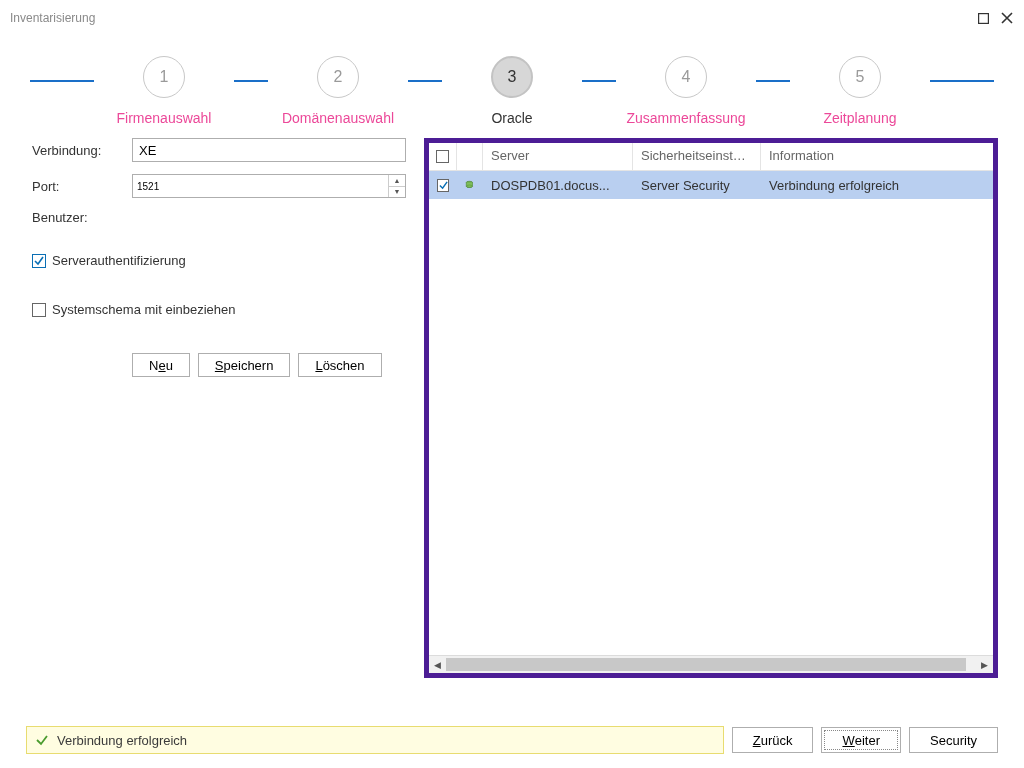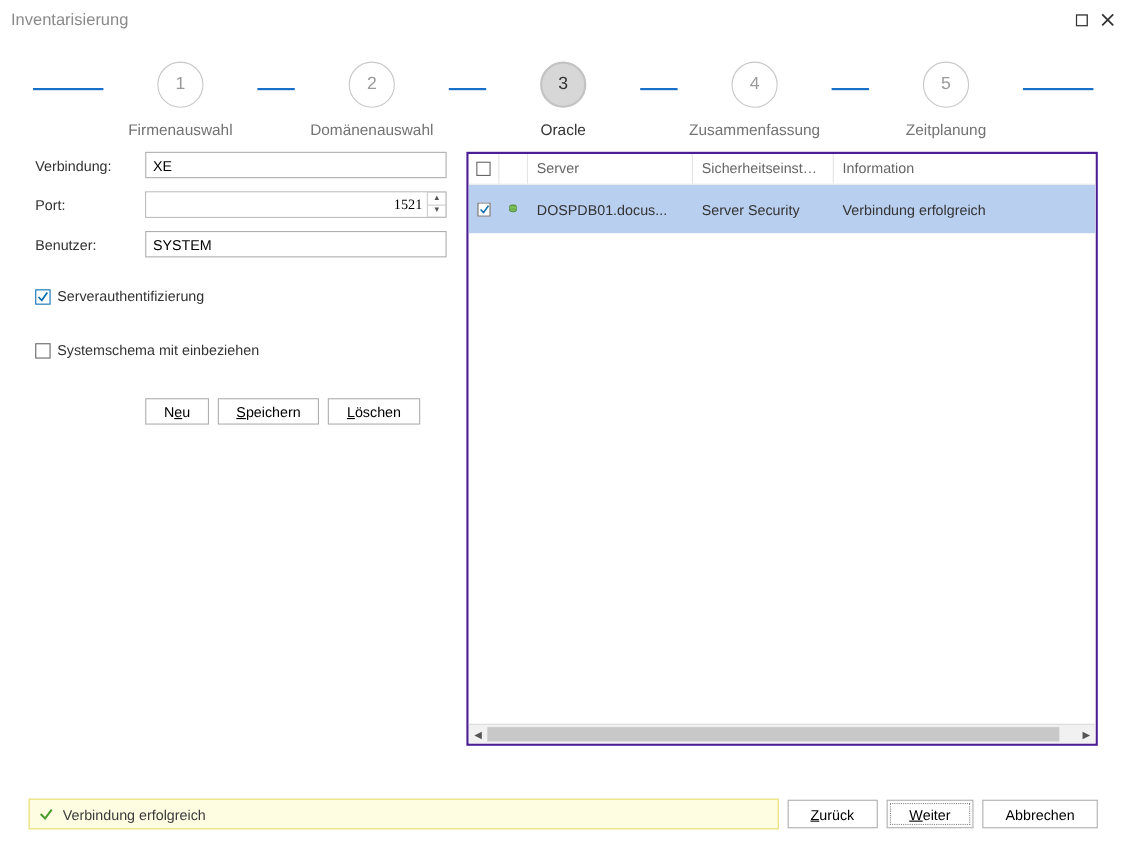--- a/index.html
+++ b/index.html
@@ -1,57 +1,57 @@
 <!DOCTYPE html>
 <html><head>
 <meta charset="utf-8">
 <style>
   html,body{margin:0;padding:0;width:1024px;height:768px;font-family:"Segoe UI",Tahoma,sans-serif;font-size:13px;color:#333;background:#fff;overflow:hidden}
   .titlebar{display:flex;align-items:center;justify-content:space-between;padding:6px 10px 2px 10px;height:24px}
-  .titlebar .title{color:#8a8a8a;font-size:15px}
+  .titlebar .title{color:#8a8a8a;font-size:12px}
   .tb-btns{display:flex;gap:10px;align-items:center}
   .tb-btn{width:14px;height:14px;display:flex;align-items:center;justify-content:center;cursor:pointer}
   .tb-btn svg{display:block}
   .wizard{position:relative;margin:24px 30px 10px 30px;height:68px}
   .wline{position:absolute;top:24px;left:0;right:0;height:2px;background:#1a6fc8}
   .steps{position:relative;display:flex;justify-content:space-between;padding:0 64px}
   .step{display:flex;flex-direction:column;align-items:center;width:140px;background:#fff}
   .circle{width:42px;height:42px;border-radius:50%;border:1px solid #c8c8c8;background:#fff;color:#9a9a9a;display:flex;align-items:center;justify-content:center;font-size:16px;box-sizing:border-box}
   .step.active .circle{background:#d7d7d7;color:#333;border:2px solid #c3c3c3;box-shadow:0 0 0 4px #fff}
-  .slabel{margin-top:12px;font-size:14px;color:#737373}
+  .slabel{margin-top:12px;font-size:14px;color:#ec4899}
   .step.active .slabel{color:#333}
   .body{display:flex;padding:4px 26px 0 26px;gap:18px;height:540px}
   .left{width:380px;display:flex;flex-direction:column}
   .chkrow{display:flex;align-items:center;gap:6px;margin:0 0 18px 0}
   .chk{width:14px;height:14px;border:1px solid #0a6fb5;background:#fff;display:flex;align-items:center;justify-content:center;cursor:pointer;box-sizing:border-box}
   .chk.plain{border-color:#666}
   .chk.checked svg{display:block}
   .chk svg{display:none}
   .field{display:flex;align-items:center;margin-bottom:12px;padding-left:6px}
   .flabel{width:100px}
   .finput{flex:1;height:24px;border:1px solid #aeaeae;padding:0 6px;font-family:inherit;font-size:13px;box-sizing:border-box}
   .portwrap{flex:1;display:flex;height:24px;border:1px solid #aeaeae;box-sizing:border-box}
-  .portwrap input{flex:1;border:none;text-align:right;padding:0 4px;font-family:Liberation Serif, serif;font-size:13px;outline:none}
+  .portwrap input{flex:1;border:none;padding:0 4px;font-family:Liberation Sans, sans-serif;font-size:10px;outline:none}
   .spin{width:16px;display:flex;flex-direction:column;border-left:1px solid #ccc}
   .spin div{flex:1;display:flex;align-items:center;justify-content:center;font-size:7px;color:#555;cursor:pointer;line-height:1}
   .spin div:first-child{border-bottom:1px solid #ccc}
   .btnrow{display:flex;gap:8px;padding-left:106px;margin-top:18px}
   .btn{height:24px;border:1px solid #aeaeae;background:#fff;padding:0 16px;font-family:inherit;font-size:13px;cursor:pointer;display:flex;align-items:center}
   .btn .accel{text-decoration:underline}
   .right{flex:1;display:flex;flex-direction:column;border:0}
-  .grid{flex:1;border:2px solid #4c1d95;display:flex;flex-direction:column;overflow:hidden}
+  .grid{flex:1;border:5px solid #4c1d95;display:flex;flex-direction:column;overflow:hidden}
   .grid-head{display:flex;height:27px;background:#fff;border-bottom:1px solid #e4e4e4}
   .gh{padding:5px 8px;color:#666;border-right:1px solid #e4e4e4;box-sizing:border-box;overflow:hidden;white-space:nowrap;text-overflow:ellipsis}
   .col-chk{width:28px;display:flex;align-items:center;justify-content:center;padding:0}
   .col-icon{width:26px}
   .col-srv{width:150px}
   .col-sec{width:128px}
   .col-info{flex:1;border-right:none}
   .grid-body{flex:1;overflow:auto;background:#fff}
-  .grow{display:flex;height:44px;align-items:center}
+  .grow{display:flex;height:28px;align-items:center}
   .grow.sel{background:#b9cff0}
   .gc{padding:0 8px;box-sizing:border-box;overflow:hidden;white-space:nowrap;text-overflow:ellipsis}
   .hscroll{height:17px;background:#f1f1f1;border-top:1px solid #dcdcdc;display:flex;align-items:center}
   .hs-btn{width:17px;height:17px;display:flex;align-items:center;justify-content:center;color:#555;font-size:9px;cursor:pointer}
   .hs-track{flex:1;height:100%;position:relative}
   .hs-thumb{position:absolute;left:0;top:2px;height:13px;width:520px;background:#c8c8c8}
   .footer{position:absolute;left:26px;right:26px;bottom:14px;display:flex;align-items:center;gap:8px}
   .status{flex:1;height:26px;border:1px solid #e8dc70;background:#fffde1;display:flex;align-items:center;gap:8px;padding:0 8px;color:#3b3b3b}
   .fbtn{height:26px;border:1px solid #aeaeae;background:#fff;padding:0 20px;font-family:inherit;font-size:13px;cursor:pointer;display:flex;align-items:center}
   .fbtn.primary{outline:1px dotted #888;outline-offset:-4px}
@@ -115,21 +115,20 @@
       <div class="portwrap">
         <input value="1521" style="">
         <div class="spin">
           <div>▲</div>
           <div>▼</div>
         </div>
       </div>
     </div>
     <div class="field">
       <div class="flabel">Benutzer:</div>
-      <input class="finput" value="SYSTEM" style="">
     </div>
 
     <div class="chkrow" style="margin-top:16px;padding-left:6px">
       <div class="chk checked">
         <svg width="10" height="10" viewBox="0 0 10 10">
             <path d="M1 5 L4 8 L9 1" stroke="#0a6fb5" stroke-width="1.6" fill="none"></path>
           </svg>
       </div>
       <span>Serverauthentifizierung</span>
     </div>
@@ -215,15 +214,15 @@
       <span></span>
       <span class="accel" style="text-decoration:underline">Z</span>
       <span>urück</span>
     </button>
   <button class="fbtn primary">
       <span></span>
       <span class="accel" style="text-decoration:underline">W</span>
       <span>eiter</span>
     </button>
   <button class="fbtn">
-      <span>Abbrechen</span>
+      <span>Security</span>
     </button>
 </div>
 
 </body></html>

